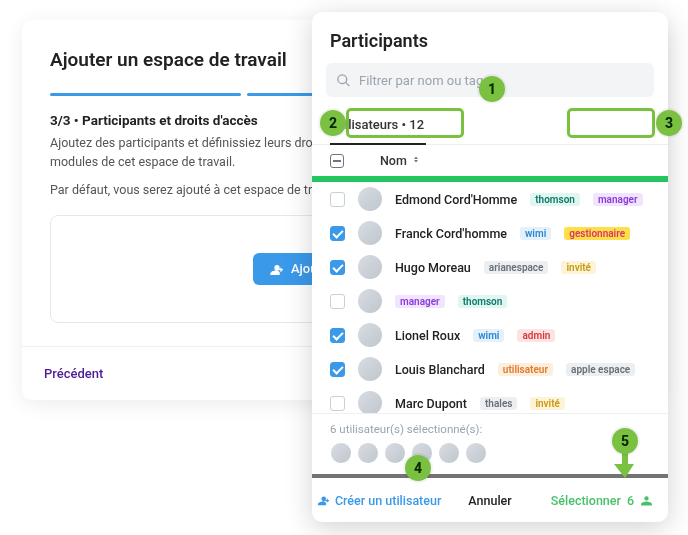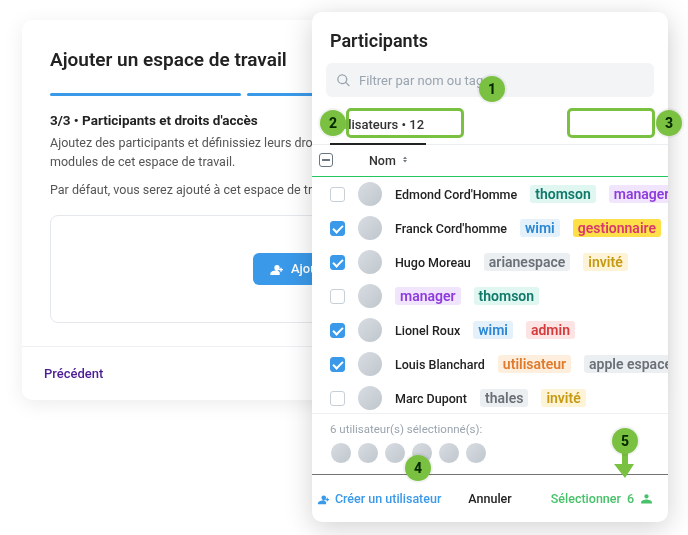--- a/index.html
+++ b/index.html
@@ -27,41 +27,41 @@
   .search { margin:0 14px 10px 14px; background:#f2f4f6; border-radius:6px; height:34px; display:flex; align-items:center; padding:0 10px; gap:8px; }
   .search svg { width:15px; height:15px; fill:#9aa4ae; }
   .search input { border:none; background:transparent; outline:none; font-size:13px; color:#333; flex:1; }
   .search input::placeholder { color:#9aa4ae; }
 
   .tabs { display:flex; align-items:center; padding:0 18px; gap:18px; border-bottom:1px solid #eceff2; position:relative; }
   .tab { font-size:13px; color:#333; font-weight:500; padding:10px 2px 12px 2px; cursor:pointer; position:relative; }
   .tab.active::after { content:""; position:absolute; left:0; right:0; bottom:-1px; height:2px; background:#222; }
   .tab.muted { color:#9aa4ae; margin-left:auto; }
 
-  .list-head { display:flex; padding:8px 7px; gap:14px; border-bottom:1px solid #22c55e; }
+  .list-head { display:flex; align-items:center; padding:8px 18px; gap:14px; border-bottom:6px solid #22c55e; }
   .hd-minus { width:14px; height:14px; border:1.5px solid #6c7680; border-radius:3px; display:flex; align-items:center; justify-content:center; }
   .hd-minus::before { content:""; width:8px; height:2px; background:#6c7680; }
   .hd-name { font-size:12.5px; color:#333; font-weight:500; display:flex; align-items:center; gap:4px; margin-left:22px; }
   .hd-name svg { width:10px; height:10px; fill:#6c7680; }
 
   .list { flex:1; overflow:hidden; }
   .row { display:flex; align-items:center; padding:5px 18px; gap:13px; }
   .cb { width:15px; height:15px; border:1.5px solid #c7cfd7; border-radius:3px; background:#fff; flex-shrink:0; cursor:pointer; }
   .cb.checked { background:#3a99e9; border-color:#3a99e9; position:relative; }
   .cb.checked::after { content:""; position:absolute; left:4px; top:1px; width:4px; height:8px; border:solid #fff; border-width:0 2px 2px 0; transform:rotate(45deg); }
   .avatar { width:24px; height:24px; border-radius:50%; background:linear-gradient(135deg,#d8dde2,#bfc6cd); flex-shrink:0; }
   .name { font-size:12.5px; color:#222; font-weight:500; white-space:nowrap; }
-  .tag { font-size:14px; font-weight:600; padding:1px 5px; border-radius:3px; white-space:nowrap; }
+  .tag { font-size:10px; font-weight:600; padding:1px 5px; border-radius:3px; white-space:nowrap; }
 
   .sel-section { padding:8px 18px 10px 18px; border-top:1px solid #eef1f4; }
   .sel-label { font-size:11.5px; color:#9aa4ae; margin-bottom:6px; }
   .mini-avatars { display:flex; gap:5px; }
   .mini { width:22px; height:22px; border-radius:50%; background:linear-gradient(135deg,#d8dde2,#bfc6cd); border:1.5px solid #fff; }
 
-  .p-footer { display:flex; border-top:1px solid #737373; height:48px; }
+  .p-footer { display:flex; border-top:4px solid #737373; height:48px; }
   .fbtn { display:flex; align-items:center; justify-content:center; gap:6px; font-size:12.5px; font-weight:500; height:100%; cursor:pointer; }
   .fcreate { color:#3a99e9; flex:1.3; }
   .fcreate svg { width:14px; height:14px; fill:#3a99e9; }
   .fcancel { color:#222; flex:0.9; }
   .fselect { color:#47c26a; flex:1.3; }
   .fselect svg { width:13px; height:13px; fill:#47c26a; }
 
   
   .callout { position:absolute; width:26px; height:26px; border-radius:50%; background:#7ac142; color:#062a00; font-weight:800; font-size:14px; display:flex; align-items:center; justify-content:center; box-shadow:0 0 0 2px rgba(0,0,0,0.05); z-index:50; }
   .hl { position:absolute; border:3px solid #7ac142; border-radius:5px; z-index:40; pointer-events:none; }

